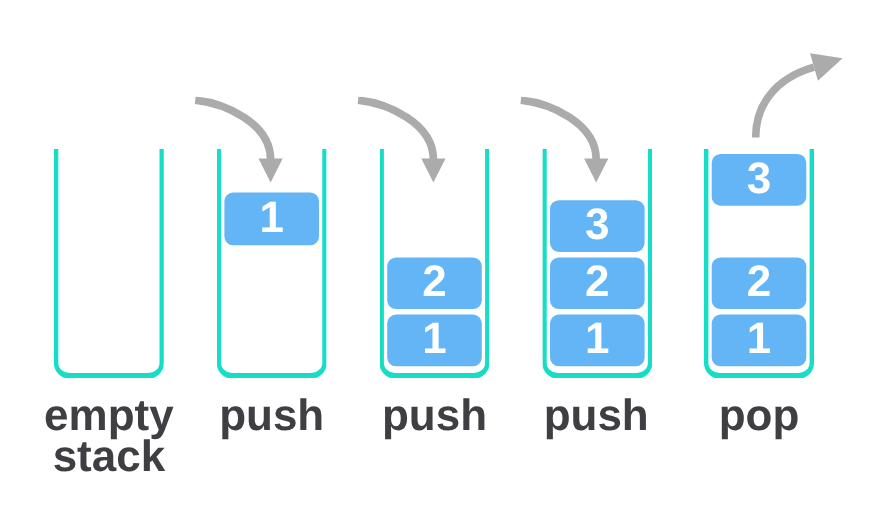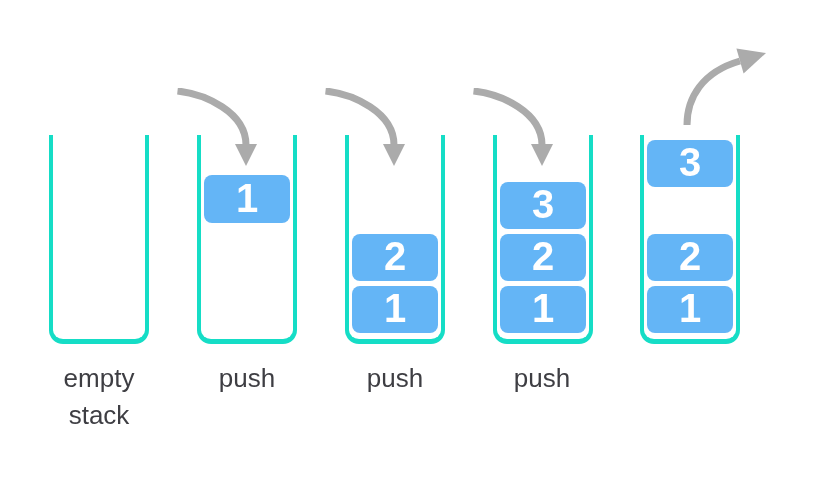--- a/index.html
+++ b/index.html
@@ -55,22 +55,22 @@
   .slot-2{top:99px;}
   .slot-3{top:47px;}
   
   .float-push{top:40px;height:48px;}
   .float-pop{top:5px;}
   .stage-label{
     position:absolute;
     top:360px;
     width:130px;
     text-align:center;
-    font-size:26px;
-    font-weight:normal;
+    font-size:40px;
+    font-weight:bold;
     color:var(--label-text);
     line-height:37px;
   }
   .label-1{left:34px;}
   .label-2{left:182px;}
   .label-3{left:330px;}
   .label-4{left:477px;}
   .label-5{left:625px;}
   .arrow-svg{position:absolute;pointer-events:none;}
   .arrow-svg path{stroke:var(--arrow);stroke-width:7;fill:none;}
@@ -138,14 +138,15 @@
     <div class="box float-pop">
       <span>3</span>
     </div>
     <div class="box slot-2">
       <span>2</span>
     </div>
     <div class="box slot-1">
       <span>1</span>
     </div>
   </div>
+  <div class="stage-label label-5">pop</div>
 
 </div>
 
 </body></html>

